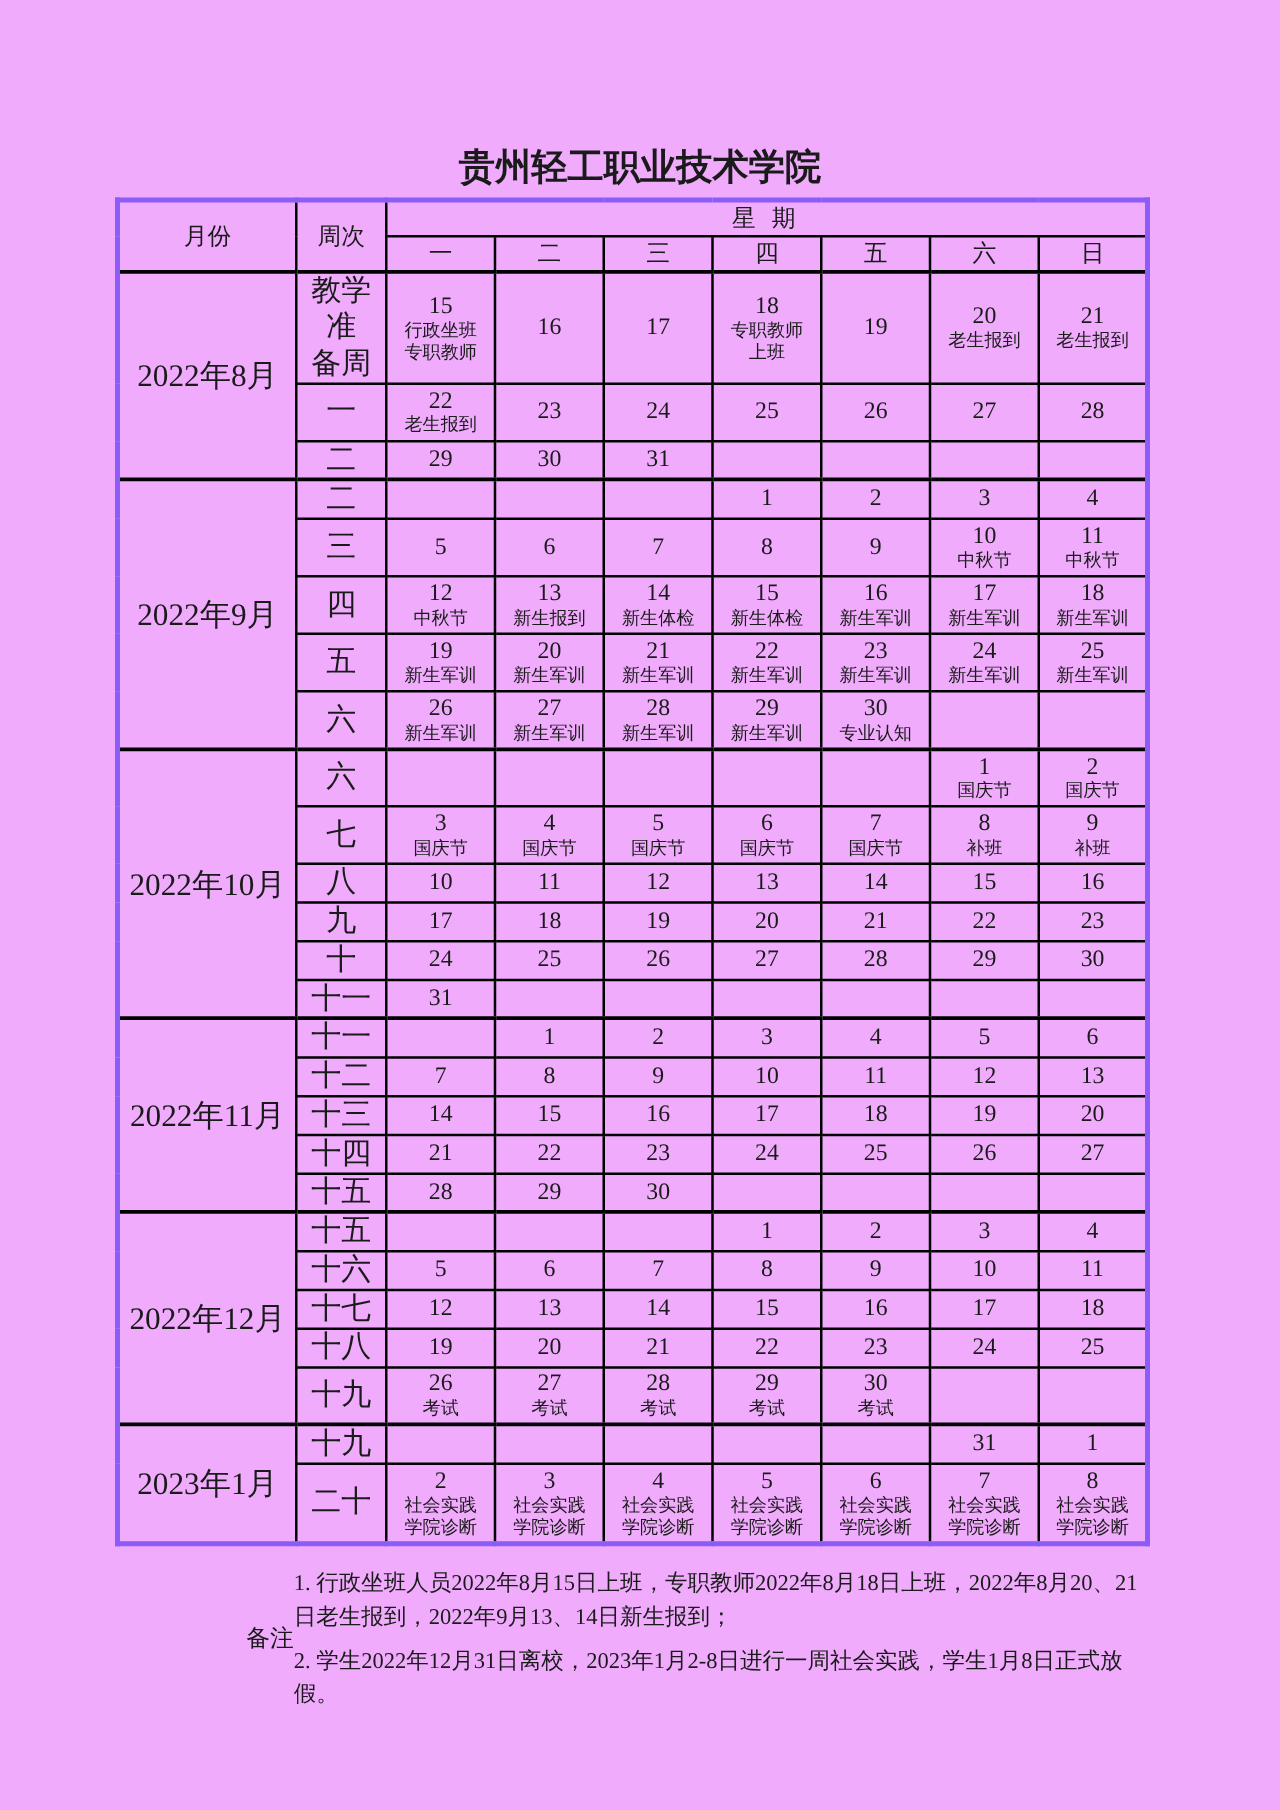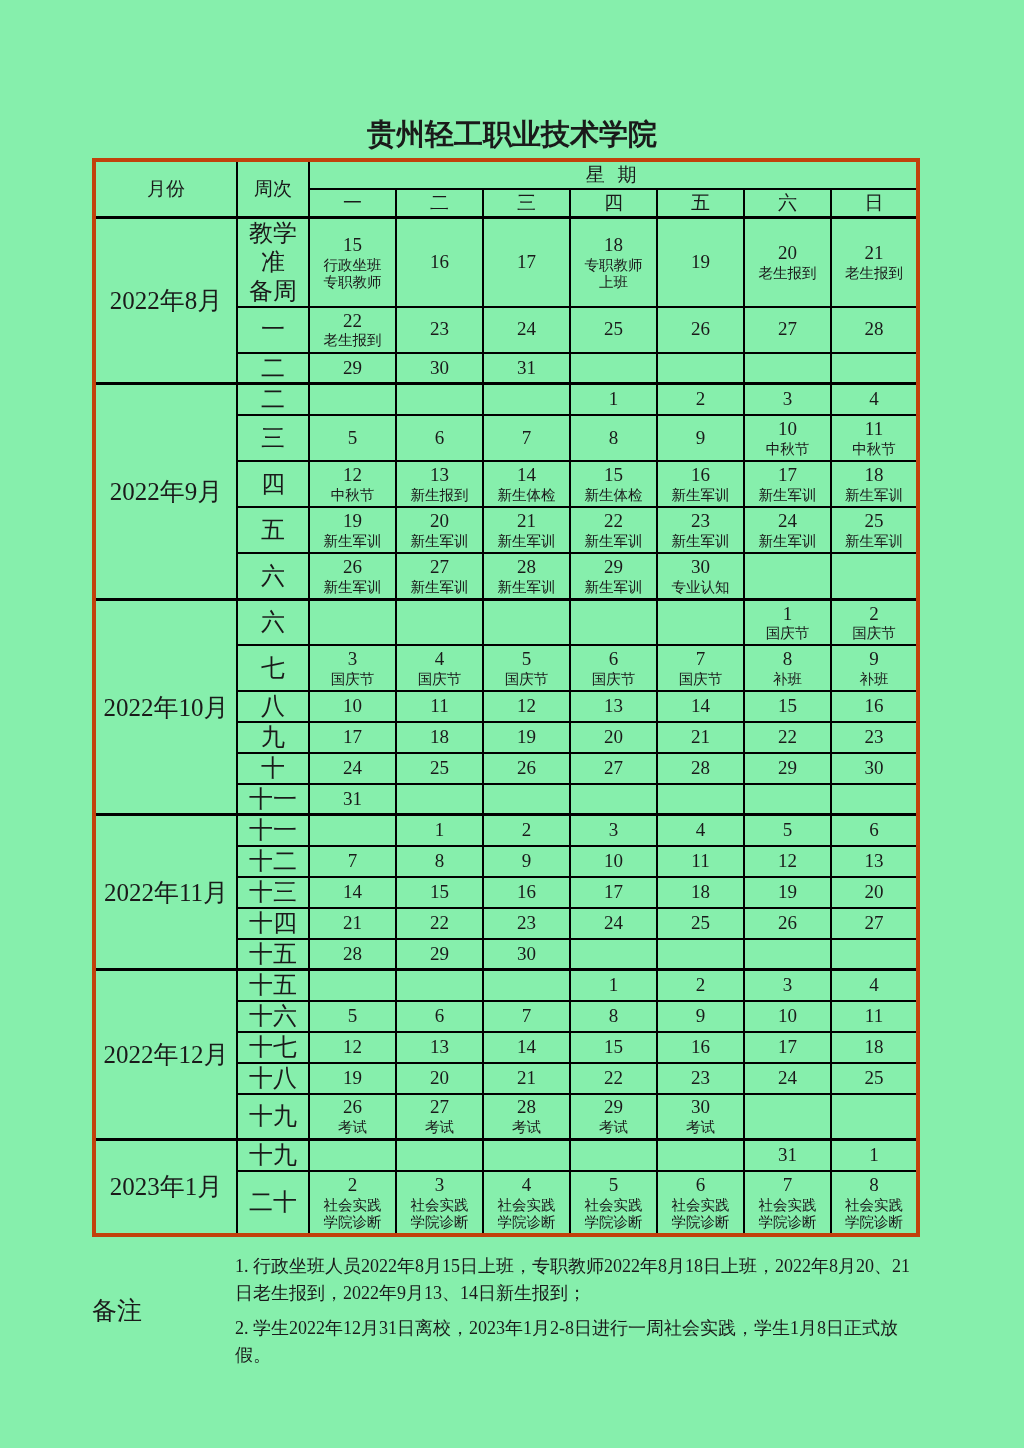--- a/index.html
+++ b/index.html
@@ -1,35 +1,35 @@
 <!DOCTYPE html>
 <html><head>
 <meta charset="utf-8">
 <style>
   * { margin: 0; padding: 0; box-sizing: border-box; }
   html, body { background: #ffffff; }
   .page {
     position: relative;
     width: 1024px;
     height: 1448px;
-    background: #86efac;
+    background: #f0abfc;
     color: #1a1a1a;
     font-family: "Liberation Serif", "DejaVu Serif", serif;
     overflow: hidden;
   }
   .titles { padding-top: 116px; text-align: center; }
   .title    { font-size: 29px; font-weight: bold; line-height: 1.25; }
   .subtitle { font-size: 29px; font-weight: bold; line-height: 1.25; margin-top: 2px; }
 
   table.cal {
     border-collapse: collapse;
     table-layout: fixed;
     width: 828px;
     margin: 6px 0 16px 92px;
-    border: 4px solid #c2410c;
+    border: 4px solid #8b5cf6;
     padding-left: 35px;
   }
   table.cal th, table.cal td {
     border: 2px solid #000;
     text-align: center;
     vertical-align: middle;
     padding: 0 1px;
     overflow: hidden;
   }
   thead th { font-weight: normal; }
@@ -51,22 +51,22 @@
 
   .remarks {
     width: 828px;
     margin: 12px 0 0 92px;
     display: flex;
     align-items: center;
   }
   .remarks-label {
     width: 143px;
     flex: 0 0 143px;
-    text-align: left;
-    font-size: 25px;
+    text-align: right;
+    font-size: 19px;
   }
   .remarks-text { flex: 1; font-size: 18px; line-height: 1.5; }
   .remarks-text p { margin: 0 0 8px 0; }
   .remarks-text p:last-child { margin-bottom: 0; }
 </style>
 </head>
 <body>
 
 <div class="page">
   <div class="titles">

